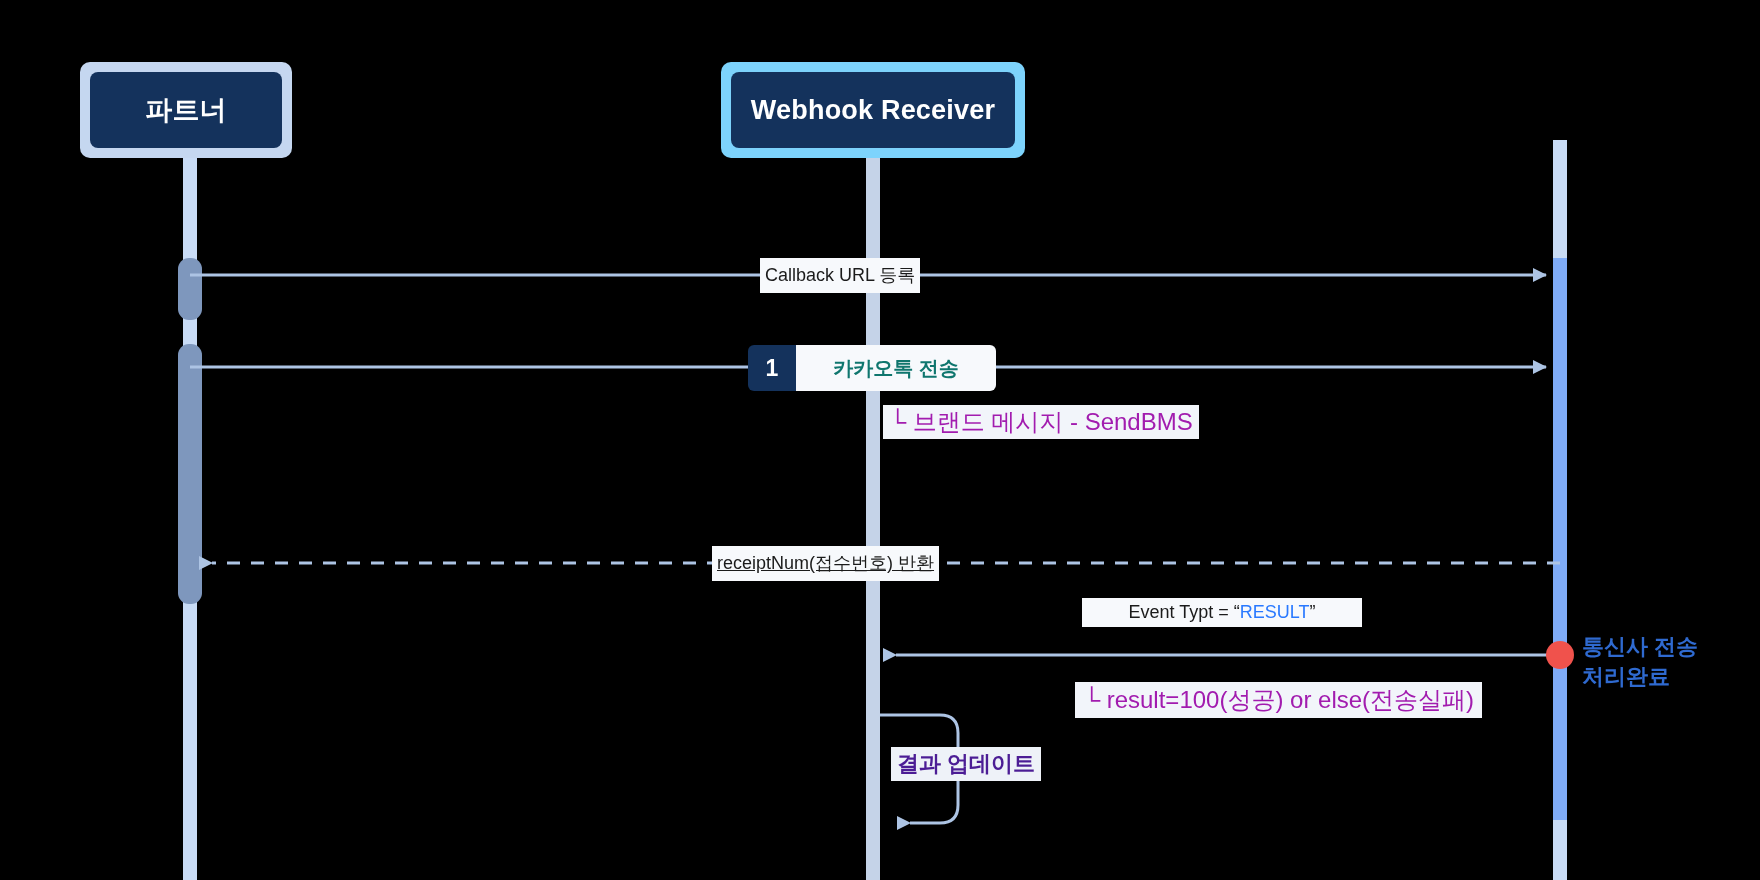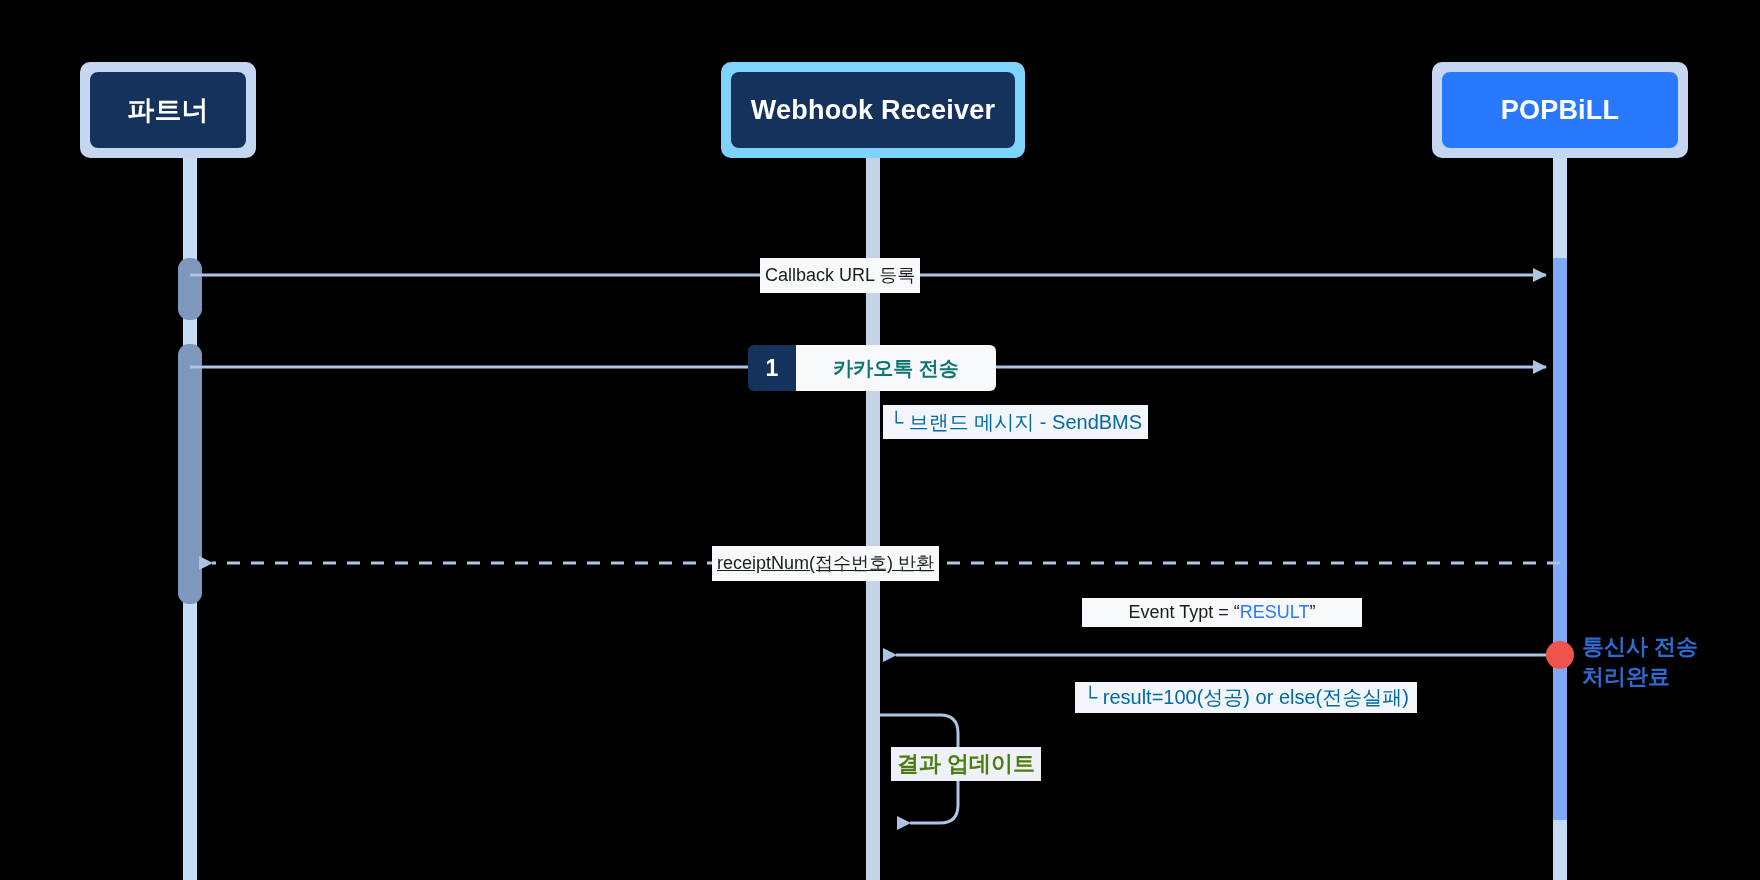--- a/index.html
+++ b/index.html
@@ -59,22 +59,22 @@
     font-size: 18px;
     line-height: 1.18;
     white-space: nowrap;
     padding: 2px 5px;
     box-sizing: border-box;
     text-align: center;
   }
   .note-label {
     position: absolute;
     background: #f2f5fa;
-    color: #0369a1;
-    font-size: 20px;
+    color: #a21caf;
+    font-size: 24px;
     line-height: 1.25;
     white-space: nowrap;
     padding: 2px 6px;
     box-sizing: border-box;
   }
   .step-badge {
     position: absolute;
     background: #14325c;
     color: #ffffff;
     font-size: 23px;
@@ -102,21 +102,21 @@
     position: absolute;
     color: #2f6ad0;
     font-size: 22px;
     font-weight: 700;
     line-height: 1.35;
     white-space: nowrap;
   }
   .loop-label {
     position: absolute;
     background: #eef2f8;
-    color: #4d7c0f;
+    color: #4c1d95;
     font-size: 22px;
     font-weight: 700;
     white-space: nowrap;
     padding: 2px 6px;
     box-sizing: border-box;
   }
   .accent-blue { color: #2979ff; }
 </style>
 </head>
 <body>
@@ -174,31 +174,28 @@
       <path d="M880,715 L940,715 Q958,715 958,733 L958,805 Q958,823 940,823 L910,823" fill="none" stroke="#adc4e4" stroke-width="3" marker-end="url(#arrowL)"></path>
     </g>
 
     <g>
       <circle cx="1560" cy="655" r="14" fill="#f0524c"></circle>
     </g>
   </svg>
 
   <div class="layer">
 
-    <div class="actor" style="left:80px; top:62px; width:176px; height:96px; background:#c5d7f0;align-items:flex-end;">
+    <div class="actor" style="left:80px; top:62px; width:212px; height:96px; background:#c5d7f0;align-items:flex-end;">
       <div class="inner" style="background:#14325c;">파트너</div>
     </div>
 
     <div class="actor" style="left:721px; top:62px; width:304px; height:96px; background:#7dd3fc;">
       <div class="inner" style="background:#14325c;">Webhook Receiver</div>
     </div>
 
-    <div class="actor" style="left:1432px; top:62px; width:256px; height:96px; background:#c5d7f0;">
-      <div class="inner" style="background:#2979ff;">POPBiLL</div>
-    </div>
 
     <div class="msg-label" style="left:760px; top:258px; height:35px; line-height:31px;">Callback URL 등록</div>
 
     <div class="step-badge" style="left:748px; top:345px; width:48px; height:46px;">1</div>
     <div class="step-text" style="left:796px; top:345px; width:200px; height:46px;">카카오톡 전송</div>
 
     <div class="note-label" style="left:883px; top:405px; height:34px; line-height:30px;">└ 브랜드 메시지 - SendBMS</div>
 
     <div class="msg-label" style="left:712px; top:546px; height:35px; line-height:31px;text-decoration:underline;">receiptNum(접수번호) 반환</div>
 

